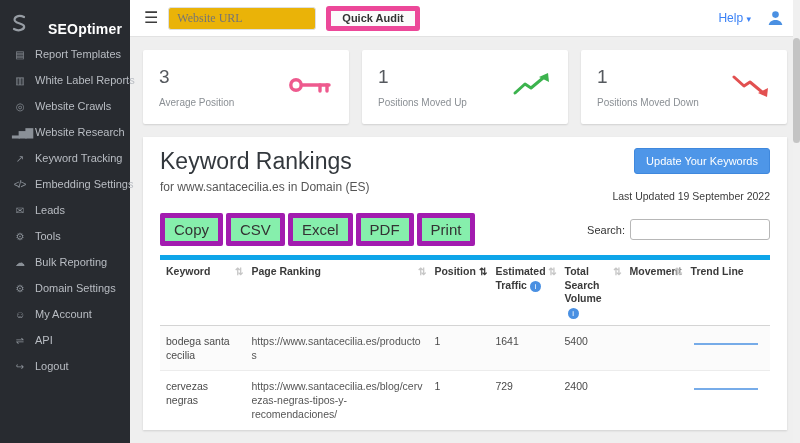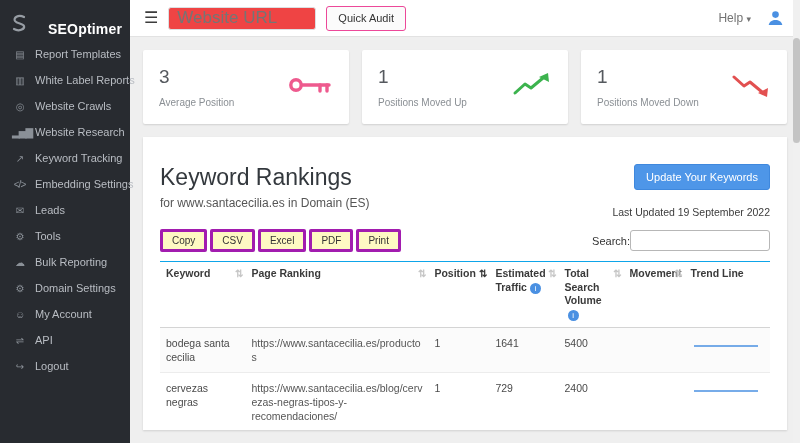--- a/index.html
+++ b/index.html
@@ -12,49 +12,49 @@
   .logo-row { height:37px; display:flex; align-items:flex-end; gap:20px; padding:0 10px; }
   .logo-text { color:#ffffff; font-size:14px; font-weight:bold; letter-spacing:.2px; }
   .nav { padding-top:4px; }
   .nav-item { display:flex; align-items:center; gap:8px; padding:7px 12px; font-size:11px; cursor:pointer; white-space:nowrap; }
   .nav-icon { width:15px; flex-shrink:0; text-align:center; color:#8a9097; font-size:10px; letter-spacing:-1px; }
 
   
   .content { flex:1; display:flex; flex-direction:column; min-width:0; }
   .topbar { height:37px; background:#fff; border-bottom:1px solid #e2e2e2; display:flex; align-items:center; gap:10px; padding:0 14px; flex-shrink:0; }
   .hamburger { font-size:16px; color:#3c3c3c; cursor:pointer; line-height:1; }
-  .url-input { width:148px; height:23px; background:#ef4444; border:1px solid #dcdfe2; border-radius:3px; font-size:17px; padding:0 8px; color:#333; font-family:Liberation Sans, sans-serif; }
-  .quick-audit { height:25px; padding:0 11px; font-size:11px; border:1px solid #ec4899; background:#fbfbfb; border-radius:3px; color:#333; cursor:pointer; font-family:"Liberation Sans",sans-serif; }
+  .url-input { width:148px; height:23px; background:#eab308; border:1px solid #dcdfe2; border-radius:3px; font-size:12px; padding:0 8px; color:#333; font-family:Liberation Serif, serif; }
+  .quick-audit { height:25px; padding:0 11px; font-size:11px; border:5px solid #ec4899; background:#fbfbfb; border-radius:3px; color:#333; cursor:pointer; font-family:"Liberation Sans",sans-serif;font-weight:bold; }
   .topbar-right { margin-left:auto; display:flex; align-items:center; gap:14px; }
-  .help { color:#737373; font-size:12px; cursor:pointer; }
+  .help { color:#3b82f6; font-size:12px; cursor:pointer; }
   .help .caret { font-size:9px; }
   .person { cursor:pointer; display:flex; }
 
   
   .main { flex:1; padding:13px; overflow:hidden; }
   .stats { display:flex; gap:13px; }
   .stat-card { flex:1; background:#fff; border-radius:2px; box-shadow:0 1px 2px rgba(0,0,0,.13); padding:12px 16px; height:74px; display:flex; align-items:center; justify-content:space-between; }
   .stat-value { font-size:19px; color:#55595e; }
   .stat-label { font-size:10px; color:#8a8f94; margin-top:9px; }
 
-  .rank-card { background:#fff; margin-top:13px; box-shadow:0 1px 2px rgba(0,0,0,.13); padding:27px 17px 0 17px; height:293px; overflow:hidden; }
+  .rank-card { background:#fff; margin-top:13px; box-shadow:0 1px 2px rgba(0,0,0,.13); padding:11px 17px 0 17px; height:293px; overflow:hidden; }
   .rank-header { display:flex; justify-content:space-between; align-items:flex-start; }
   .rank-title { font-size:23px; color:#33383d; font-weight:500; }
   .rank-subtitle { font-size:12px; color:#555; margin-top:5px; }
   .rank-header-right { text-align:right; }
   .update-btn { background:#4e96e8; border:1px solid #3f88dd; color:#fff; font-size:11px; padding:6px 11px; border-radius:3px; cursor:pointer; font-family:"Liberation Sans",sans-serif; }
   .last-updated { font-size:10.5px; color:#3c3c3c; margin-top:16px; }
 
   .toolbar { display:flex; justify-content:space-between; align-items:center; margin-top:11px; }
-  .export-btn { font-size:10px; padding:3px 9px; border:3px solid #a21caf; background:#fef9c3; border-radius:2px; color:#333; margin-right:3px; cursor:pointer; font-family:"Liberation Sans",sans-serif; }
-  .search-box { font-size:11px; color:#333; display:flex; align-items:center; }
+  .export-btn { font-size:15px; padding:3px 9px; border:5px solid #a21caf; background:#86efac; border-radius:2px; color:#333; margin-right:3px; cursor:pointer; font-family:"Liberation Sans",sans-serif; }
+  .search-box { font-size:11px; color:#333; display:flex; align-items:center; gap:5px; }
   .search-input { width:140px; height:21px; border:1px solid #b7b7b7; border-radius:3px; padding:0 6px; font-size:11px; font-family:"Liberation Sans",sans-serif; }
 
   table { width:100%; border-collapse:collapse; margin-top:9px; font-size:10.5px; color:#4a4a4a; table-layout:fixed; }
-  thead th { text-align:left; vertical-align:top; font-weight:bold; font-size:10.5px; color:#3a3a3a; padding:5px 15px 5px 6px; border-top:1px solid #0ea5e9; border-bottom:1px solid #d4d4d4; line-height:1.3; position:relative; }
+  thead th { text-align:left; vertical-align:top; font-weight:bold; font-size:10.5px; color:#3a3a3a; padding:5px 15px 5px 6px; border-top:5px solid #0ea5e9; border-bottom:1px solid #d4d4d4; line-height:1.3; position:relative; }
   .sort-icon { position:absolute; right:2px; top:5px; color:#c6c6c6; font-size:10px; }
   .sort-icon.active { color:#3a3a3a; font-weight:bold; }
   .info-icon { display:inline-block; width:11px; height:11px; background:#4a90e2; color:#fff; border-radius:50%; font-size:8px; line-height:11px; text-align:center; margin-left:3px; font-weight:normal; cursor:pointer; }
   tbody td { padding:8px 6px; border-top:1px solid #ececec; vertical-align:top; line-height:1.35; word-wrap:break-word; }
   tbody tr:first-child td { border-top:none; }
   tbody tr:nth-child(odd) { background:#fbfbfb; }
   td.url { color:#555; }
   .spark { display:block; }
 
   

